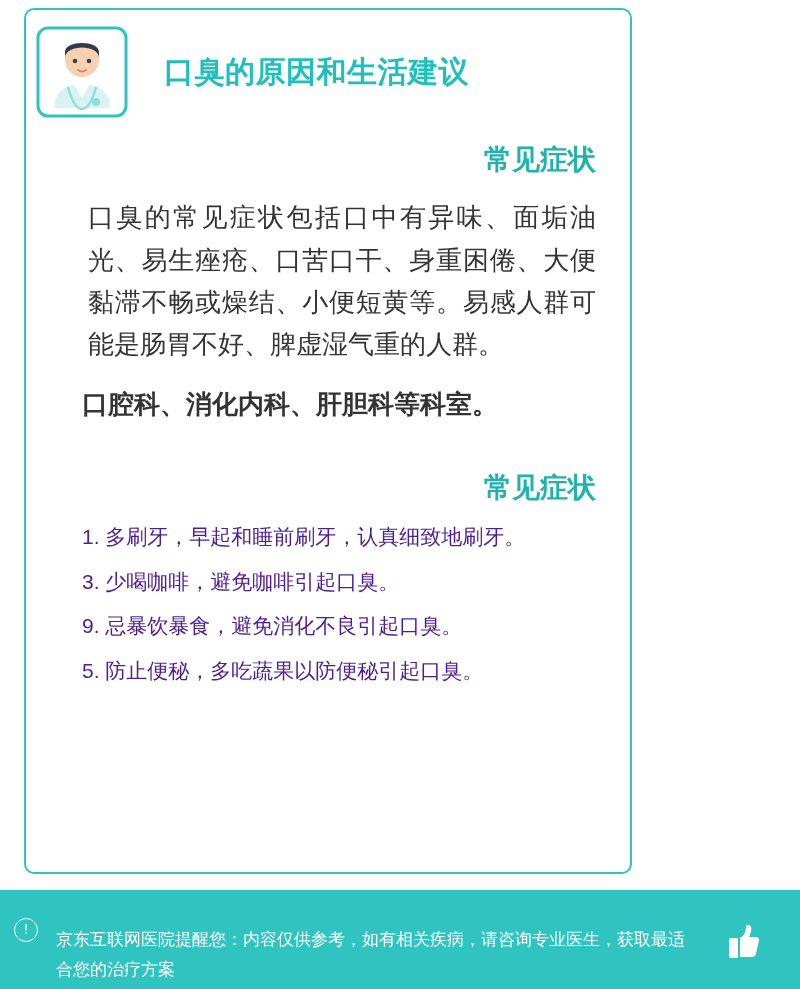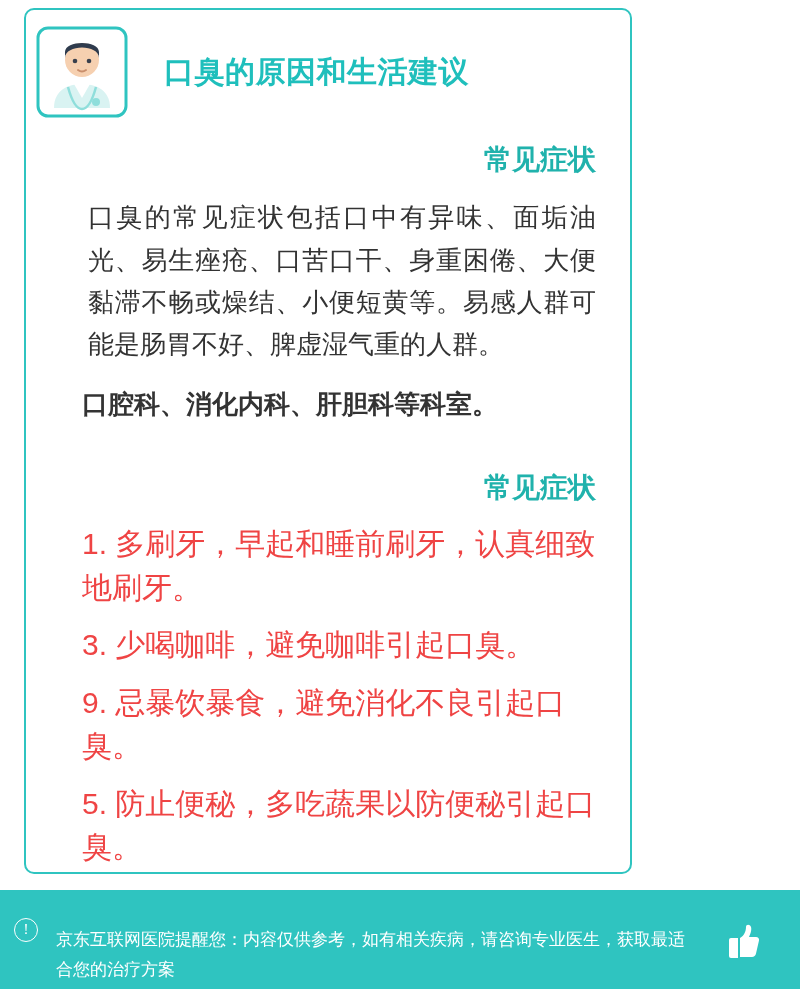--- a/index.html
+++ b/index.html
@@ -72,22 +72,22 @@
     line-height: 1.5;
     margin: 20px 0 0 22px;
     font-weight: bold;
   }
   .tips {
     margin: 16px 0 0 22px;
     padding: 0;
     list-style: none;
   }
   .tips li {
-    font-size: 30px;
-    color: #ef4444;
+    font-size: 21px;
+    color: #4c1d95;
     line-height: 1.45;
     margin-top: 14px;
   }
   .footer {
     position: absolute;
     left: 0;
     bottom: 0;
     width: 800px;
     height: 99px;
     background: #2fc4c0;

